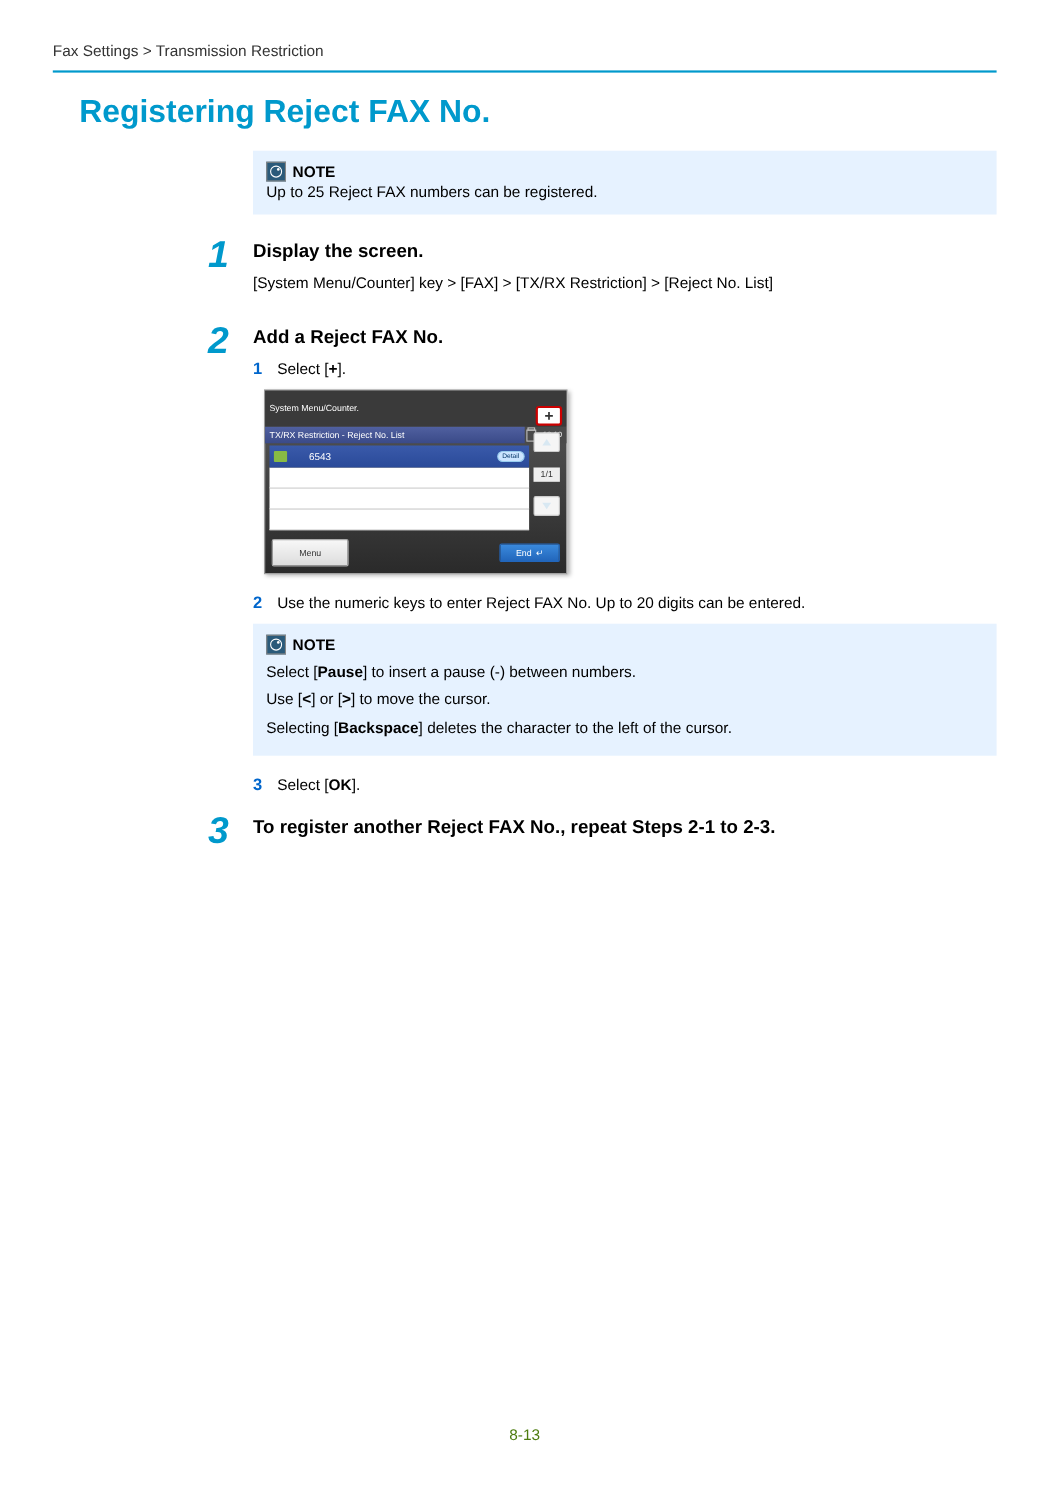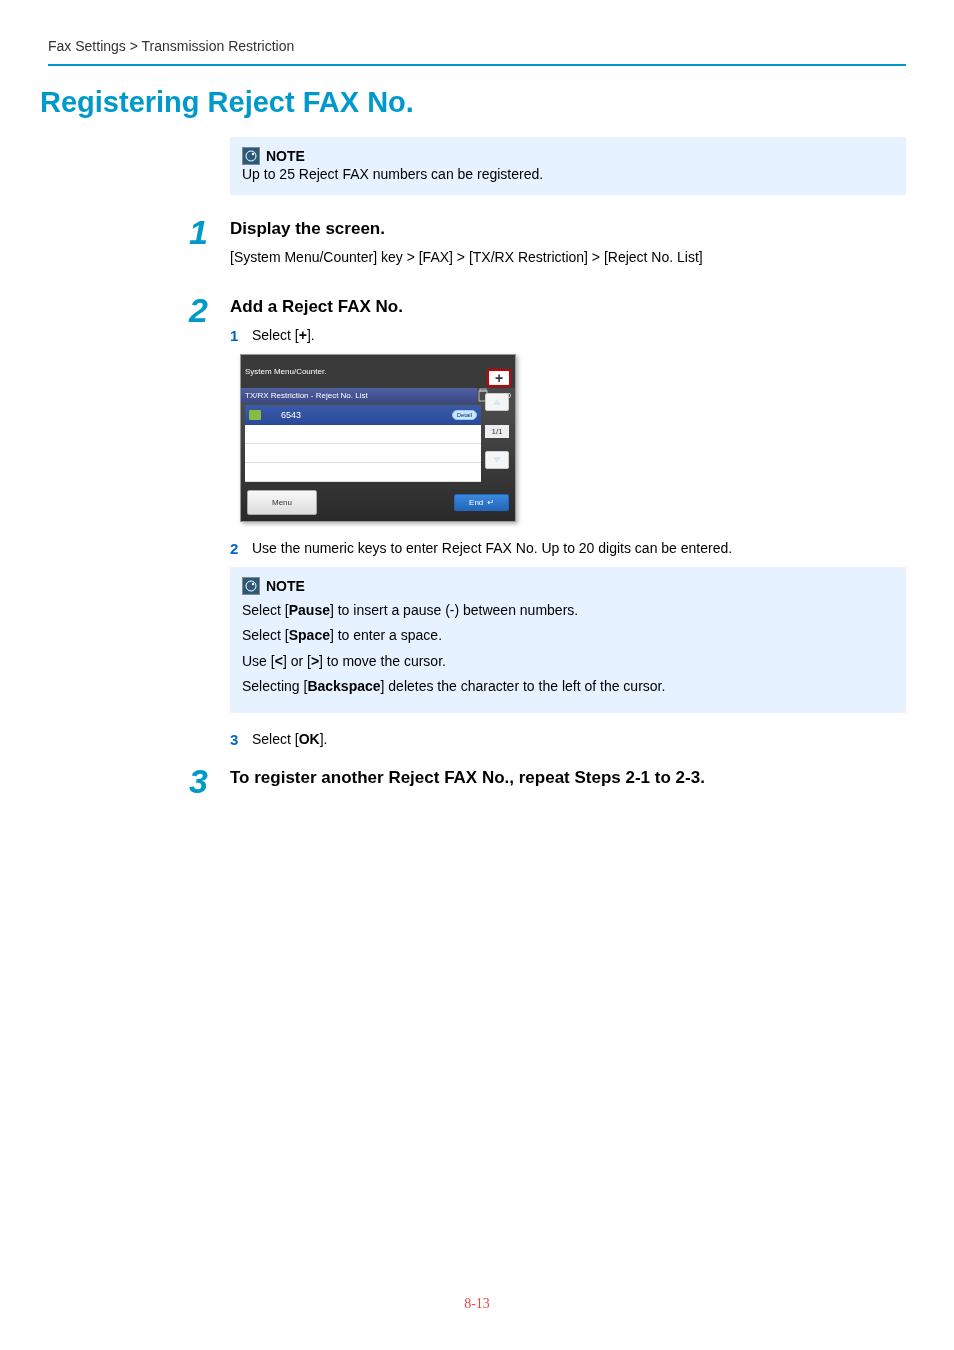--- a/index.html
+++ b/index.html
@@ -19,21 +19,21 @@
       padding: 38px 48px 10px 48px;
       font-size: 14px;
       color: #333;
     }
     .hr-top {
       margin: 0 48px;
       border: none;
       border-top: 2px solid #0099cc;
     }
     .main-title {
-      padding: 20px 48px 18px 40px;
+      padding: 20px 48px 18px 72px;
       font-size: 29px;
       font-weight: bold;
       color: #0099cc;
     }
     .note-box {
       margin: 0 48px 20px 230px;
       background: #e6f2ff;
       padding: 10px 12px;
       font-size: 14px;
       color: #000;
@@ -275,22 +275,21 @@
       content: "↵";
       font-size: 8px;
     }
     .page-number {
       position: absolute;
       bottom: 38px;
       left: 0;
       right: 0;
       text-align: center;
       font-size: 14px;
-      color: #ef4444;
-      font-family: Liberation Serif, serif;
+      color: #4d7c0f;
     }
     .note-box-inner {
       margin: 10px 0 18px 0;
       background: #e6f2ff;
       padding: 10px 12px;
       font-size: 14px;
     }
   </style>
 </head>
 <body>
@@ -382,21 +381,20 @@
         <span class="note-icon">
           <svg viewBox="0 0 12 12">
               <circle cx="6" cy="6" r="5" fill="none" stroke="#fff" stroke-width="1"></circle>
               <circle cx="8" cy="4" r="1.2" fill="#fff"></circle>
             </svg>
         </span>
         <span>NOTE</span>
       </div>
       <div class="note-body">
         <p><span>Select [</span><b>Pause</b><span>] to insert a pause (-) between numbers.</span></p>
-        <p><span>Select [</span><b>Space</b><span>] to enter a space.</span></p>
         <p><span>Use [</span><b>&lt;</b><span>] or [</span><b>&gt;</b><span>] to move the cursor.</span></p>
         <p><span>Selecting [</span><b>Backspace</b><span>] deletes the character to the left of the cursor.</span></p>
       </div>
     </div>
 
     <div class="substep">
       <span class="substep-num">3</span>
       <span><span>Select [</span><b>OK</b><span>].</span></span>
     </div>
   </div>

